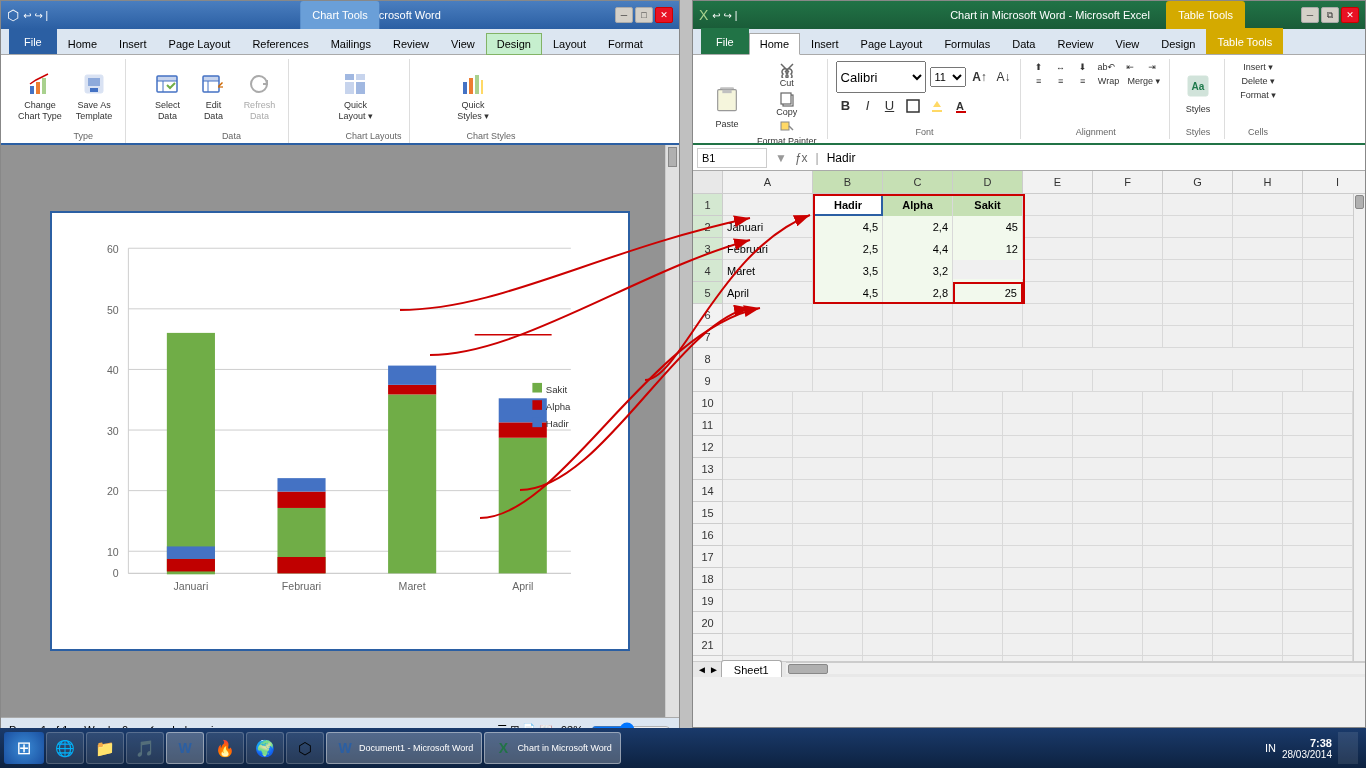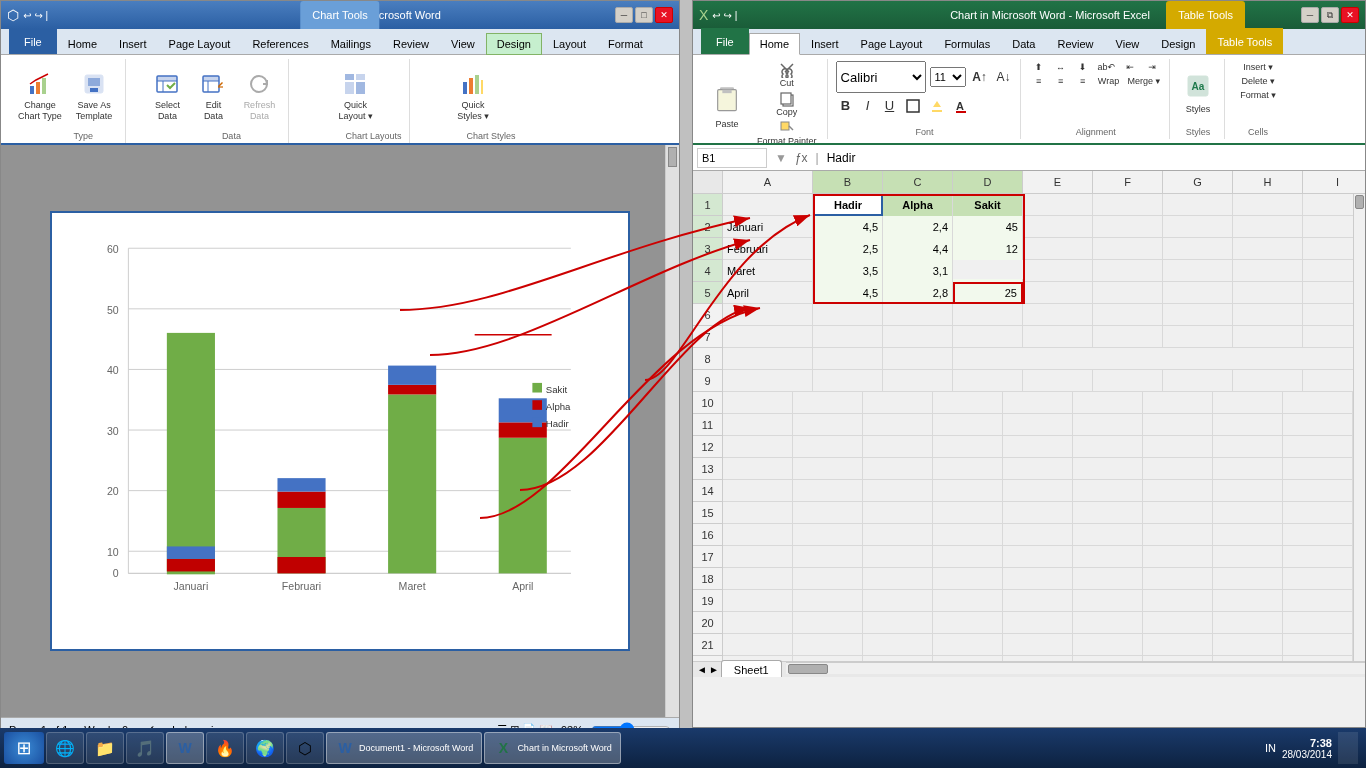--- a/index.html
+++ b/index.html
@@ -929,21 +929,21 @@
           <div class="ss-cell"></div>
           <div class="ss-cell"></div>
           <div class="ss-cell"></div>
           <div class="ss-cell"></div>
           <div class="ss-cell"></div>
         </div>
 
         <div class="ss-row">
           <div class="ss-cell" style="width:90px;min-width:90px;">Maret</div>
           <div class="ss-cell data-selected" style="width:70px;min-width:70px;justify-content:flex-end;">3,5</div>
-          <div class="ss-cell data-selected" style="width:70px;min-width:70px;justify-content:flex-end;">3,1</div>
+          <div class="ss-cell data-selected" style="width:70px;min-width:70px;justify-content:flex-end;">3,2</div>
           <div class="ss-cell data-selected" style="width:70px;min-width:70px;justify-content:flex-end;margin-top:19px;">33</div>
           <div class="ss-cell"></div>
           <div class="ss-cell"></div>
           <div class="ss-cell"></div>
           <div class="ss-cell"></div>
           <div class="ss-cell"></div>
         </div>
 
         <div class="ss-row">
           <div class="ss-cell" style="width:90px;min-width:90px;">April</div>

